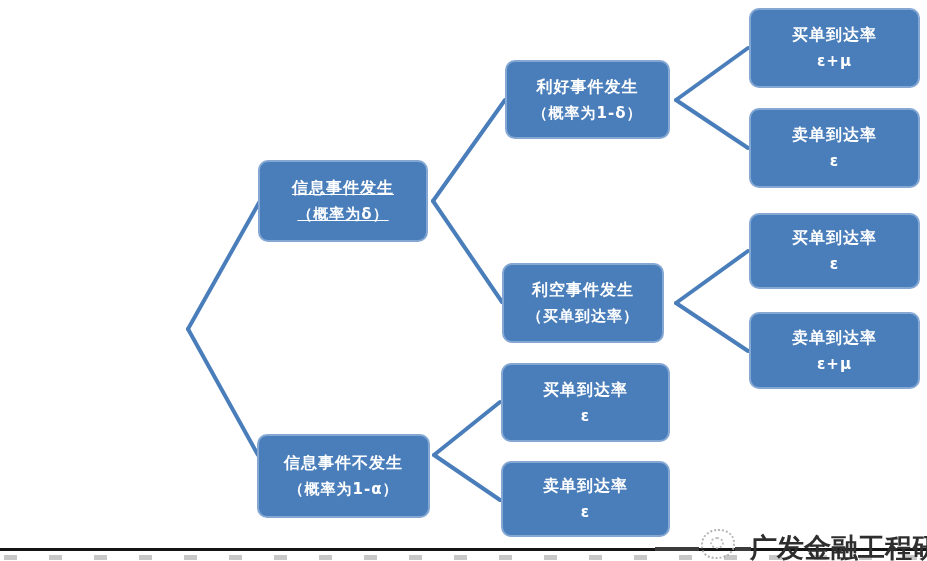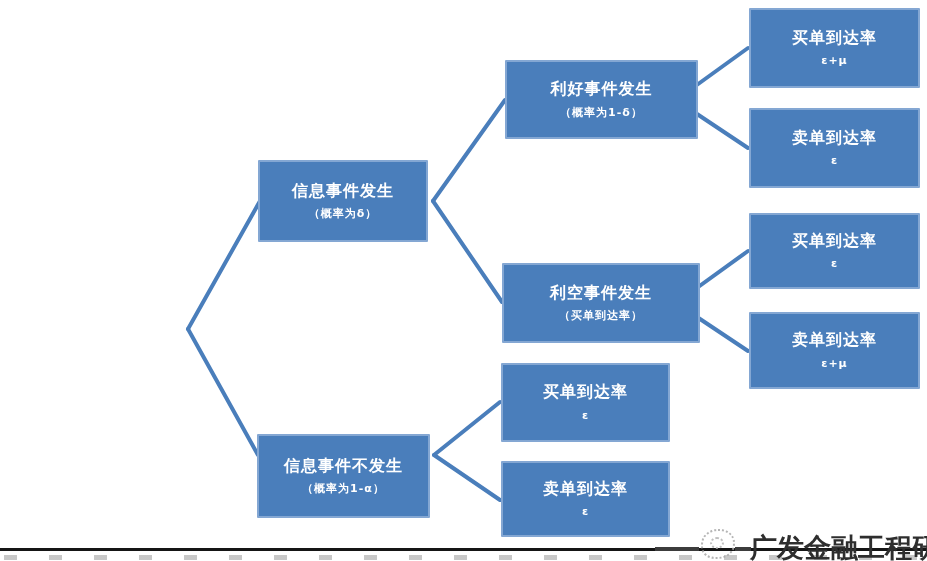--- a/index.html
+++ b/index.html
@@ -3,35 +3,35 @@
 <meta charset="utf-8">
 <style>
   html,body{margin:0;padding:0;background:#fff;}
   body{font-family:"DejaVu Sans","Liberation Sans",sans-serif;}
   .canvas{position:relative;width:927px;height:561px;background:#ffffff;overflow:hidden;}
   .connectors{position:absolute;left:0;top:0;width:927px;height:561px;}
   .node{
     position:absolute;
     background:#4A7EBB;
     border:2px solid #84A7D3;
-    border-radius:1px;
+    border-radius:10px;
     box-sizing:border-box;
     color:#ffffff;
     font-weight:bold;
     font-size:16px;
     display:flex;
     flex-direction:column;
     align-items:center;
     justify-content:center;
     row-gap:9px;
     text-align:center;
     line-height:1.1;
     letter-spacing:1px;
   }
-  .node .l2{font-size:11px;}
+  .node .l2{font-size:15px;}
   .rule{position:absolute;left:0;top:548px;width:927px;height:3px;background:#151515;}
   .cutoff-strip{
     position:absolute;left:4px;top:555px;width:920px;height:5px;
     background:repeating-linear-gradient(90deg,#9a9a9a 0 13px,transparent 13px 45px);
     opacity:.55;
   }
   .wm-logo{
     position:absolute;left:701px;top:529px;width:30px;height:26px;
     border:2px dotted #a9a9a9;border-radius:50% 45% 50% 40%;
     opacity:.85;
@@ -62,36 +62,36 @@
       <line x1="434" y1="455" x2="500" y2="402"></line>
       <line x1="434" y1="455" x2="500" y2="500"></line>
       <line x1="676" y1="100" x2="748" y2="48"></line>
       <line x1="676" y1="100" x2="748" y2="148"></line>
       <line x1="676" y1="303" x2="748" y2="251"></line>
       <line x1="676" y1="303" x2="748" y2="351"></line>
     </g>
   </svg>
 
 
-  <div class="node" style="left:258px;top:160px;width:170px;height:82px;">
+  <div class="node" style="left:258px;top:160px;width:170px;height:82px;text-decoration:underline;">
     <span class="l1">信息事件发生</span>
     <span class="l2">（概率为δ）</span>
   </div>
 
   <div class="node" style="left:257px;top:414px;width:173px;height:84px;margin-top:20px;">
     <span class="l1">信息事件不发生</span>
     <span class="l2">（概率为1-α）</span>
   </div>
 
-  <div class="node" style="left:505px;top:60px;width:193px;height:79px;text-align:right;">
+  <div class="node" style="left:505px;top:60px;width:165px;height:79px;text-align:right;">
     <span class="l1">利好事件发生</span>
     <span class="l2">（概率为1-δ）</span>
   </div>
 
-  <div class="node" style="left:502px;top:263px;width:198px;height:80px;">
+  <div class="node" style="left:502px;top:263px;width:162px;height:80px;">
     <span class="l1">利空事件发生</span>
     <span class="l2">（买单到达率）</span>
   </div>
 
   <div class="node" style="left:501px;top:363px;width:169px;height:79px;">
     <span class="l1">买单到达率</span>
     <span class="l2">ε</span>
   </div>
 
   <div class="node" style="left:501px;top:461px;width:169px;height:76px;">

